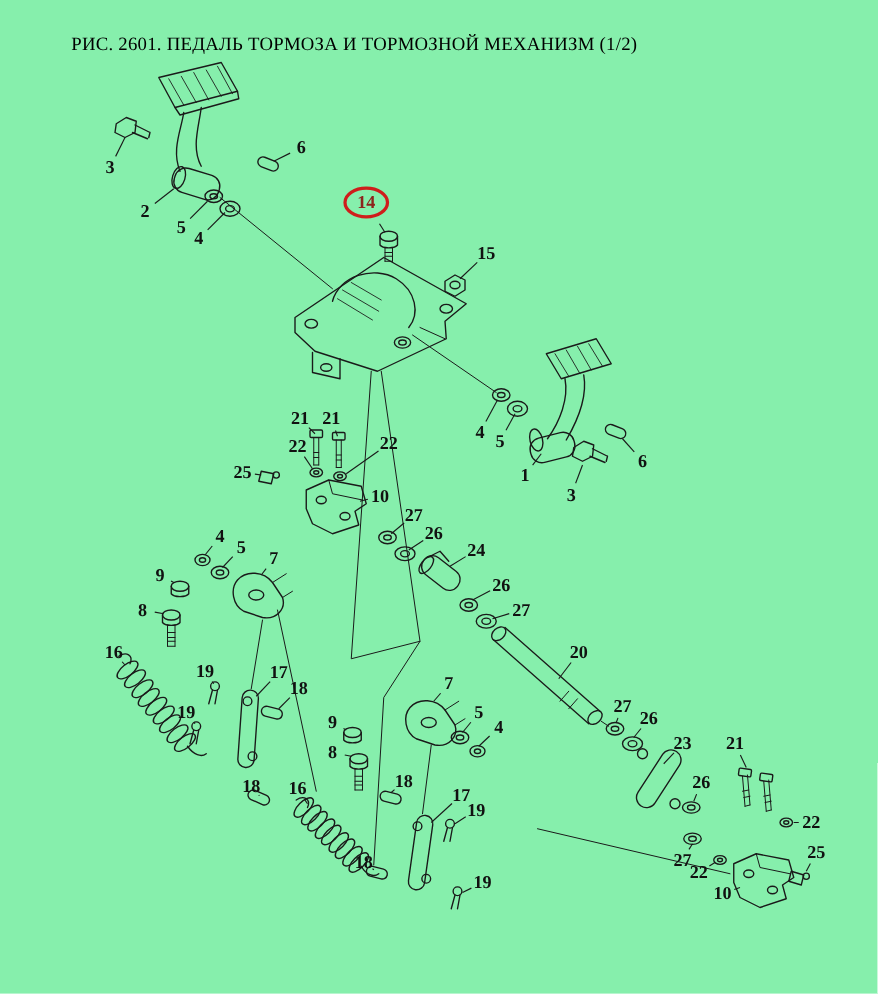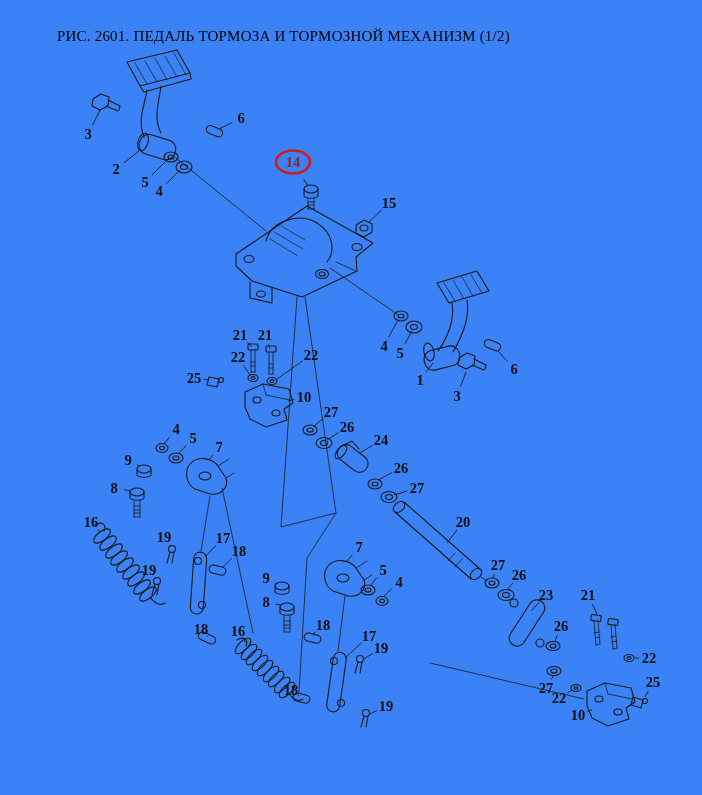--- a/index.html
+++ b/index.html
@@ -1,16 +1,16 @@
 <!DOCTYPE html>
 <html style="--hl: #cf1d1b; --hl-text: #8c241c;"><head>
 <meta charset="utf-8">
 <style>
   html,body{margin:0;padding:0;background:#ffffff;}
-  #page{position:relative;width:702px;height:795px;background:#3b82f6;overflow:hidden;}
+  #page{position:relative;width:702px;height:795px;background:#86efac;overflow:hidden;}
   #figure-title{
     position:absolute;left:57px;top:28px;
     font-family:"Liberation Serif", serif;
     font-size:15px;font-weight:400;color:#000;letter-spacing:.2px;
     white-space:nowrap;
   }
   svg{position:absolute;left:0;top:0;}
   .art{stroke:#1a1a1a;stroke-width:1.1;fill:none;stroke-linecap:round;stroke-linejoin:round;}
   .thin{stroke-width:0.8;}
   .hatch{stroke-width:0.7;}

